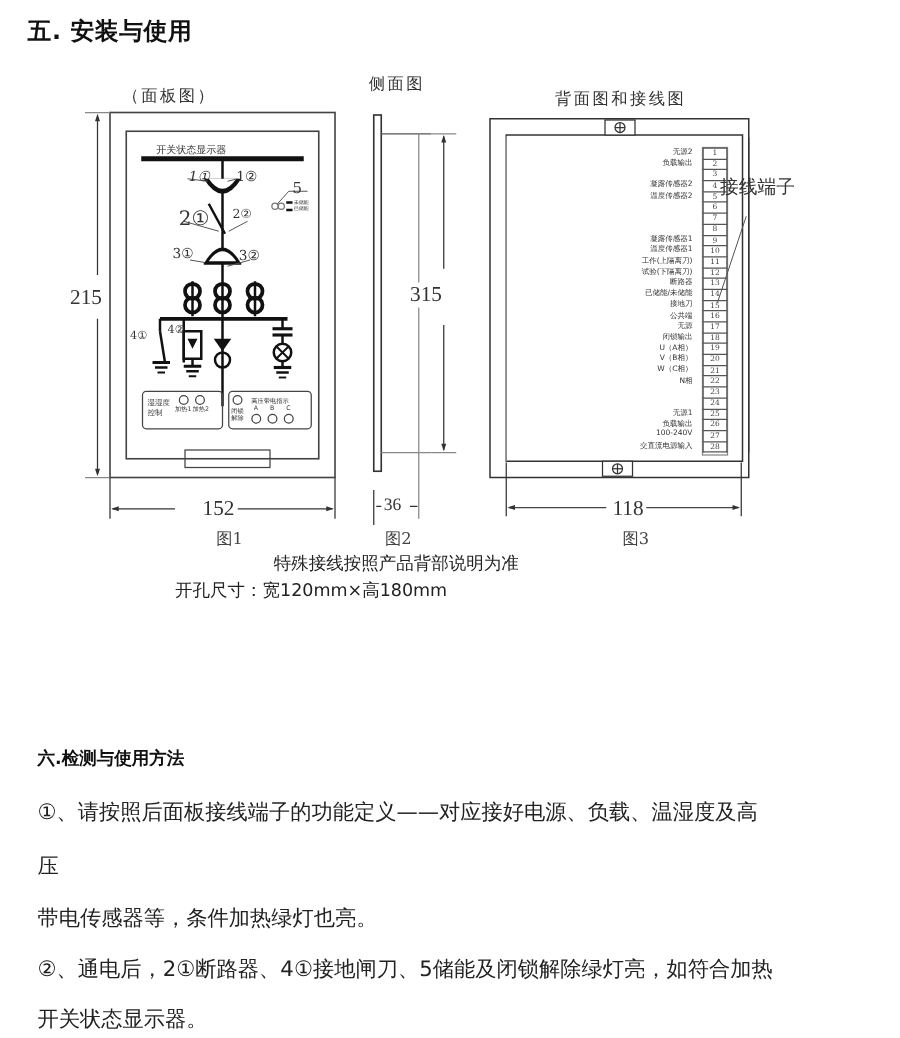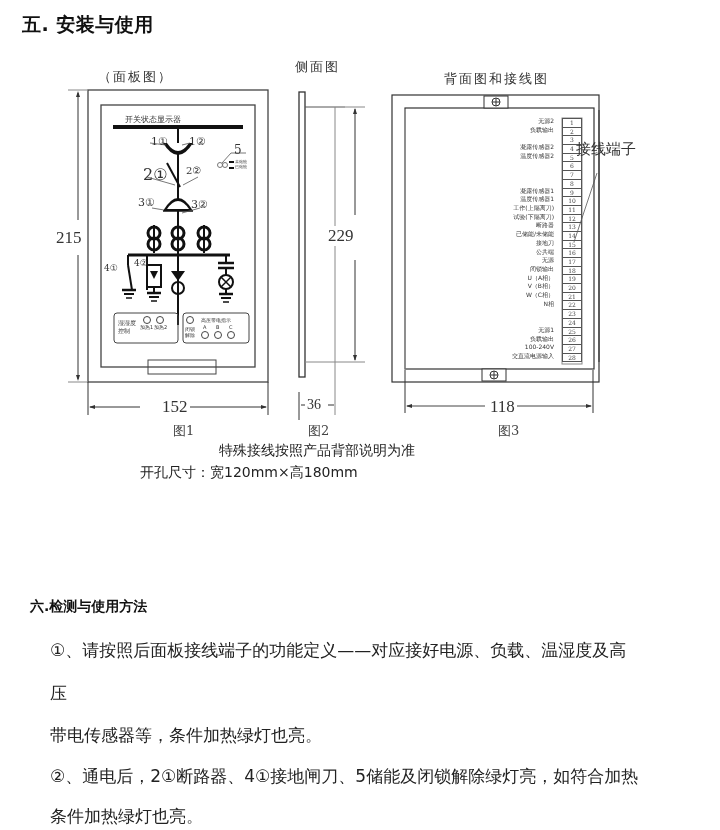--- a/index.html
+++ b/index.html
@@ -6,21 +6,21 @@
     body { width: 720px; height: 830px; position: relative; overflow: hidden;
            font-family: "DejaVu Sans", sans-serif; color: #111; }
     .abs { position: absolute; }
     .h1 { left: 22px; top: 12px; font-size: 19px; font-weight: bold; color: #111; letter-spacing: 0.5px; }
     .serif { font-family: "DejaVu Serif", "Liberation Serif", serif; color: #333; }
     .fig-title { font-size: 13px; letter-spacing: 2px; }
     .dim { font-size: 17px; color: #333; font-family: "Liberation Serif", serif; background: #fff; padding: 0 2px; }
     .figlabel { font-size: 13px; color: #444; font-family: "DejaVu Serif", serif; }
     .note { font-size: 14px; color: #222; }
     .sec2 { left: 30px; top: 598px; font-size: 14px; font-weight: bold; }
-    .para { left: 30px; font-size: 17px; color: #222; line-height: 20px; margin-left: 20px; }
+    .para { left: 30px; font-size: 17px; color: #222; line-height: 20px; }
   </style>
 </head>
 <body>
 
 <div class="abs h1">五. 安装与使用</div>
 
 <div class="abs serif fig-title" style="left:98px; top:68px;">（面板图）</div>
 
 <svg class="abs" style="left:50px; top:85px;" width="230" height="345">
 
@@ -116,21 +116,21 @@
   <rect x="98" y="275" width="68" height="14" fill="none" stroke="#444" stroke-width="1"></rect>
 
   <line x1="38" y1="297" x2="38" y2="330" stroke="#333" stroke-width="1"></line>
   <line x1="218" y1="297" x2="218" y2="330" stroke="#333" stroke-width="1"></line>
   <line x1="40" y1="322" x2="90" y2="322" stroke="#333" stroke-width="1"></line>
   <line x1="140" y1="322" x2="216" y2="322" stroke="#333" stroke-width="1"></line>
   <polygon points="39,322 45,320 45,324" fill="#333"></polygon>
   <polygon points="217,322 211,320 211,324" fill="#333"></polygon>
 </svg>
 <div class="abs" style="left:125px; top:114px; font-size:8px; color:#333;">开关状态显示器</div>
-<div class="abs serif" style="left:151px; top:135px; font-size:11px;">1①</div>
+<div class="abs serif" style="left:151px; top:135px; font-size:11px;font-style:italic;">1①</div>
 <div class="abs serif" style="left:189px; top:135px; font-size:11px;">1②</div>
 <div class="abs serif" style="left:143px; top:165px; font-size:16px;">2①</div>
 <div class="abs serif" style="left:186px; top:165px; font-size:10px;">2②</div>
 <div class="abs serif" style="left:138px; top:196px; font-size:11px;">3①</div>
 <div class="abs serif" style="left:191px; top:198px; font-size:11px;">3②</div>
 <div class="abs serif" style="left:104px; top:263px; font-size:9px;">4①</div>
 <div class="abs serif" style="left:134px; top:258px; font-size:9px;">4②</div>
 <div class="abs serif" style="left:234px; top:143px; font-size:12px;">5</div>
 <div class="abs" style="left:235px; top:159px; font-size:4px; line-height:5px; color:#333;">
   <div>未储能</div>
@@ -157,21 +157,21 @@
   <line x1="55" y1="22" x2="75" y2="22" stroke="#888" stroke-width="1"></line>
   <line x1="55" y1="277" x2="75" y2="277" stroke="#888" stroke-width="1"></line>
   <line x1="65" y1="24" x2="65" y2="130" stroke="#333" stroke-width="1"></line>
   <line x1="65" y1="175" x2="65" y2="275" stroke="#333" stroke-width="1"></line>
   <polygon points="65,23 63,29 67,29" fill="#333"></polygon>
   <polygon points="65,276 63,270 67,270" fill="#333"></polygon>
   <line x1="9" y1="307" x2="9" y2="335" stroke="#333" stroke-width="1"></line>
   <line x1="11" y1="320" x2="16" y2="320" stroke="#333" stroke-width="1"></line>
   <line x1="38" y1="320" x2="44" y2="320" stroke="#333" stroke-width="1"></line>
 </svg>
-<div class="abs dim" style="left:326px; top:226px;">229</div>
+<div class="abs dim" style="left:326px; top:226px;">315</div>
 <div class="abs dim" style="left:305px; top:397px; font-size:14px;">36</div>
 <div class="abs figlabel" style="left:308px; top:422px;">图2</div>
 
 <div class="abs serif fig-title" style="left:444px; top:70px;">背面图和接线图</div>
 <svg class="abs" style="left:385px; top:88px;" width="245" height="325">
   <rect x="7" y="7" width="207" height="287" fill="none" stroke="#333" stroke-width="1.2"></rect>
   <rect x="20" y="20" width="189" height="261" fill="none" stroke="#333" stroke-width="1.2"></rect>
   <line x1="20" y1="21" x2="20" y2="281" stroke="#999" stroke-width="1"></line>
   <rect x="99" y="8" width="24" height="12" fill="#fff" stroke="#333"></rect>
   <circle cx="111" cy="14" r="4" fill="none" stroke="#333"></circle>
@@ -253,13 +253,13 @@
 <div class="abs figlabel" style="left:498px; top:422px;">图3</div>
 
 <div class="abs note" style="left:198px; top:442px;margin-left:21px;">特殊接线按照产品背部说明为准</div>
 <div class="abs note" style="left:140px; top:464px;">开孔尺寸：宽120mm×高180mm</div>
 
 <div class="abs sec2">六.检测与使用方法</div>
 <div class="abs para" style="top:640px;">①、请按照后面板接线端子的功能定义——对应接好电源、负载、温湿度及高</div>
 <div class="abs para" style="top:683px;">压</div>
 <div class="abs para" style="top:725px;">带电传感器等，条件加热绿灯也亮。</div>
 <div class="abs para" style="top:766px;">②、通电后，2①断路器、4①接地闸刀、5储能及闭锁解除绿灯亮，如符合加热</div>
-<div class="abs para" style="top:806px;">条件加热绿灯也亮。</div>
+<div class="abs para" style="top:806px;">开关状态显示器。</div>
 
 </body></html>

